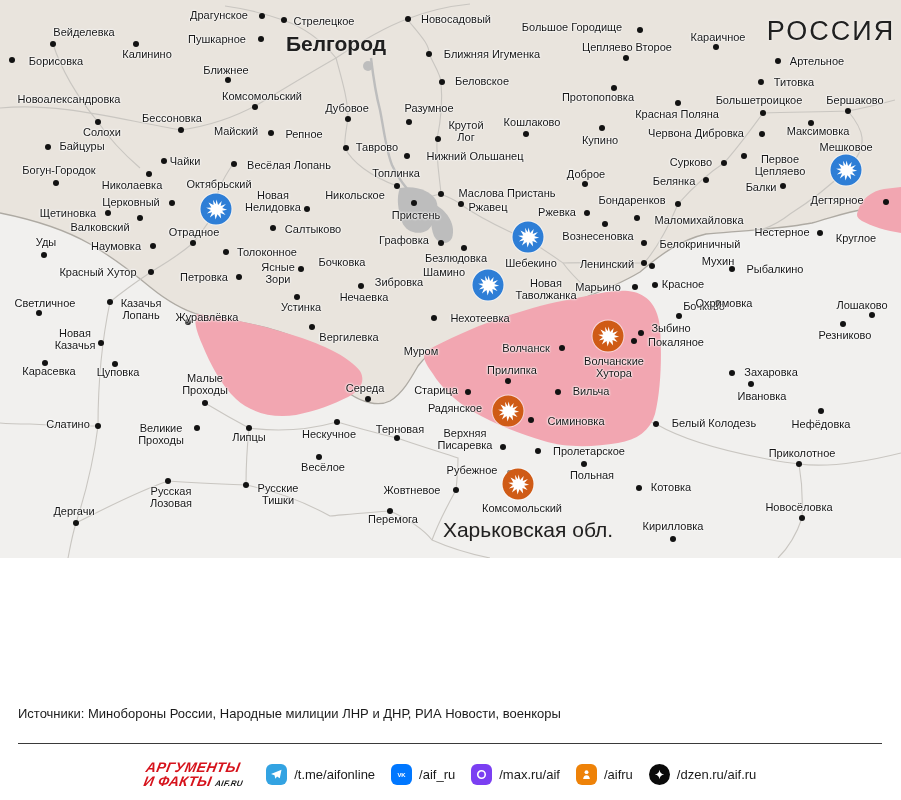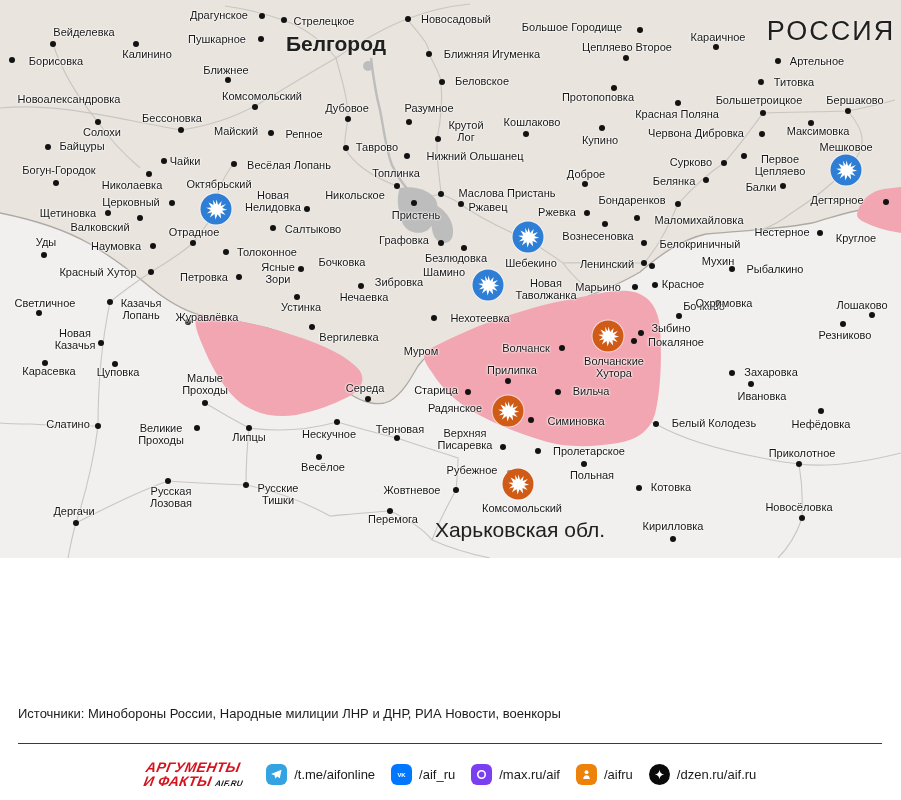--- a/index.html
+++ b/index.html
@@ -7,21 +7,21 @@
   .map{position:absolute;left:0;top:0;width:901px;height:558px;background:#f1f0ee;overflow:hidden;}
   .map svg.base{position:absolute;left:0;top:0;}
   .layer{position:absolute;left:0;top:0;width:100%;height:100%;}
   .town{position:absolute;transform:translate(-50%,-50%);font-size:11px;line-height:1.12;color:#161616;white-space:pre-line;text-align:center;
         text-shadow:0 0 2px #fff,0 0 2px #fff,0 0 3px #fff;}
   .dot{position:absolute;width:6px;height:6px;border-radius:50%;background:#121212;transform:translate(-50%,-50%);}
   .region-label{position:absolute;transform:translate(-50%,-50%);color:#202020;white-space:nowrap;
         text-shadow:0 0 3px #efece8,0 0 3px #efece8;}
   .rl-country{font-size:27px;letter-spacing:2px;}
   .rl-city{font-size:21px;font-weight:700;}
-  .rl-oblast{font-size:21px;}
+  .rl-oblast{font-size:21px;margin-left:8px;}
   .strike{position:absolute;width:31px;height:31px;border-radius:50%;transform:translate(-50%,-50%);
         box-shadow:0 0 0 1px rgba(255,255,255,.55);display:flex;align-items:center;justify-content:center;}
   .strike svg{width:24px;height:24px;display:block;}
   .legend{position:absolute;left:0;top:558px;width:901px;height:186px;background:#fff;}
   .sources{position:absolute;left:18px;top:706px;font-size:13px;color:#1b1b1b;}
   .divider{position:absolute;left:18px;top:743px;width:864px;height:1px;background:#3a3a3a;}
   .footer{position:absolute;left:0;top:754px;width:901px;height:40px;display:flex;align-items:center;justify-content:center;gap:16px;}
   .brand{transform:skewX(-10deg);color:#d6131c;font-weight:bold;font-style:italic;line-height:1;text-align:left;margin-right:6px;}
   .brand .b1{font-size:14px;letter-spacing:.3px;}
   .brand .b2{font-size:14px;letter-spacing:.3px;display:flex;align-items:flex-end;gap:4px;}

